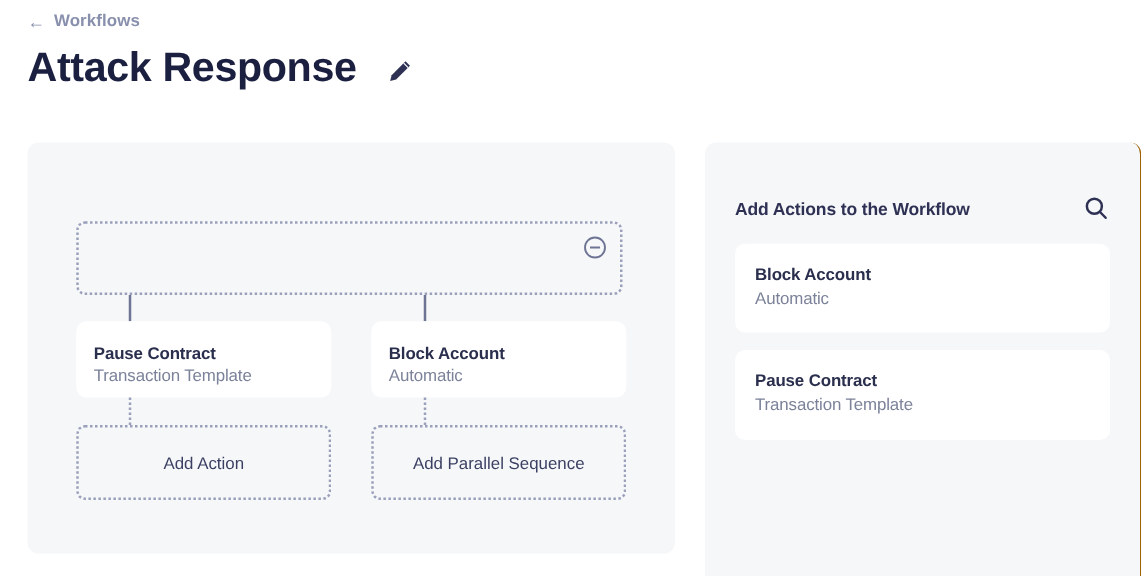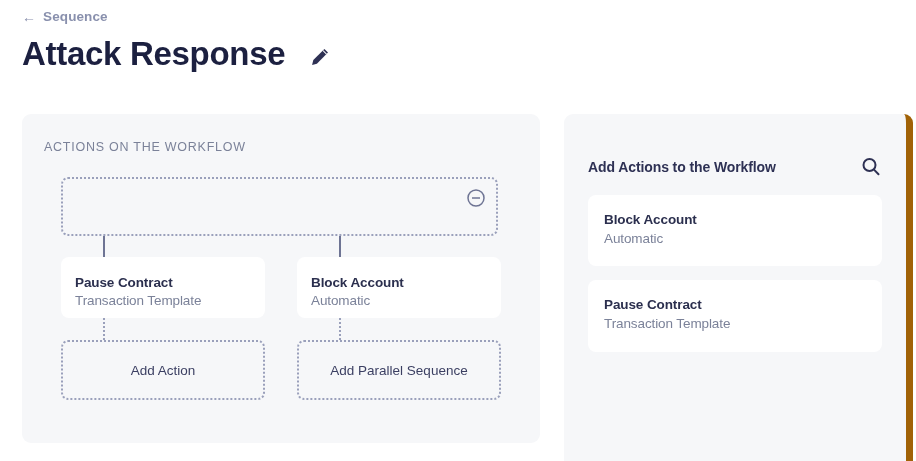--- a/index.html
+++ b/index.html
@@ -80,21 +80,21 @@
   }
 
   .right-panel {
     position: absolute;
     left: 564px;
     top: 114px;
     width: 349px;
     height: 347px;
     background: #f6f7f9;
     border-radius: 9px 9px 0 0;
-    border-right: 7px solid #a16207;
+    border-right: 1px solid #a16207;
     box-sizing: border-box;
   }
   .right-panel-header {
     position: absolute;
     left: 24px;
     top: 42px;
     right: 24px;
     display: flex;
     align-items: center;
     justify-content: space-between;
@@ -215,35 +215,34 @@
     color: #7b8299;
     line-height: 1.38;
     letter-spacing: -0.1px;
   }
 </style>
 </head>
 <body>
 
 <div class="breadcrumb">
   <span class="back-arrow">←</span>
-  <span>Sequence</span>
+  <span>Workflows</span>
 </div>
 
 <div class="page-title-row">
   <h1 class="page-title">Attack Response</h1>
   <span class="edit-pencil">
     <svg viewBox="0 0 24 24" width="22" height="22" aria-hidden="true">
       <path d="M16.8 3.3 L20.7 7.2 L8.6 19.3 L3.4 20.6 L4.7 15.4 Z" fill="#2e3154"></path>
       <path d="M15.2 4.9 L19.1 8.8" stroke="#ffffff" stroke-width="1.1"></path>
     </svg>
   </span>
 </div>
 
 <div class="left-panel">
-  <div class="panel-label">ACTIONS ON THE WORKFLOW</div>
 
   <div class="flow">
 
     <div class="trigger-box">
       <span class="remove-icon">
         <svg viewBox="0 0 20 20" width="20" height="20" aria-hidden="true">
           <circle cx="10" cy="10" r="8" fill="none" stroke="#6e7494" stroke-width="1.5"></circle>
           <line x1="6" y1="10" x2="14" y2="10" stroke="#6e7494" stroke-width="1.5"></line>
         </svg>
       </span>

